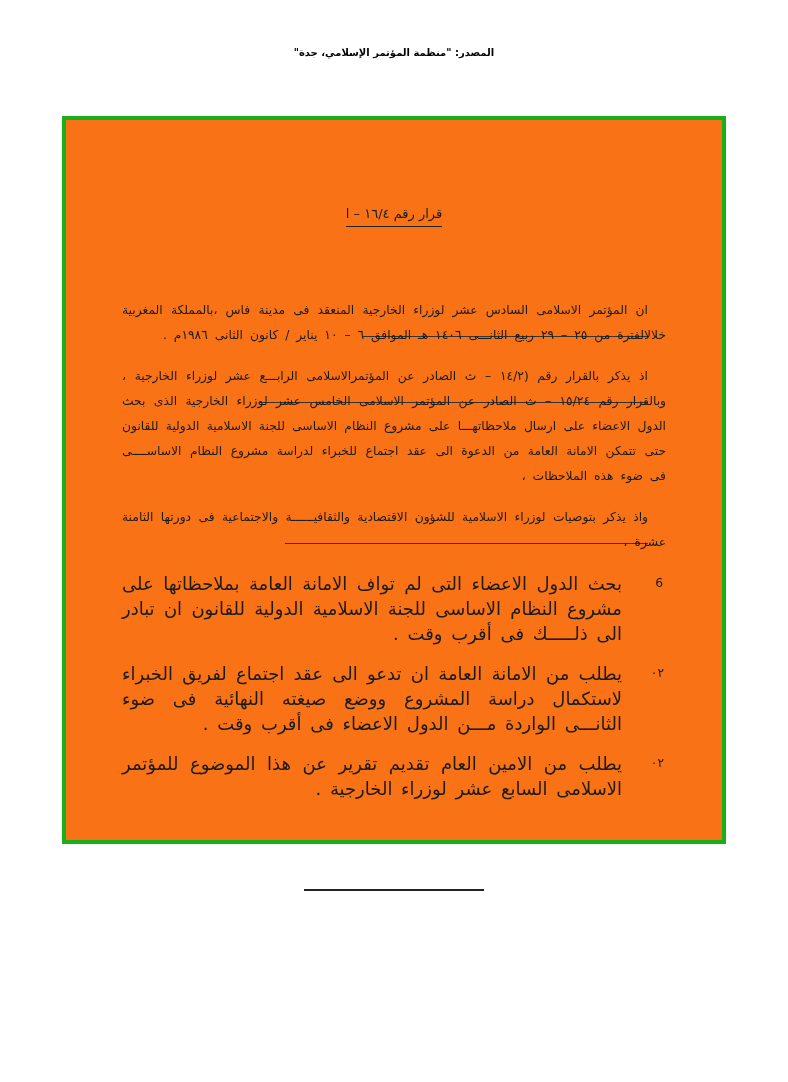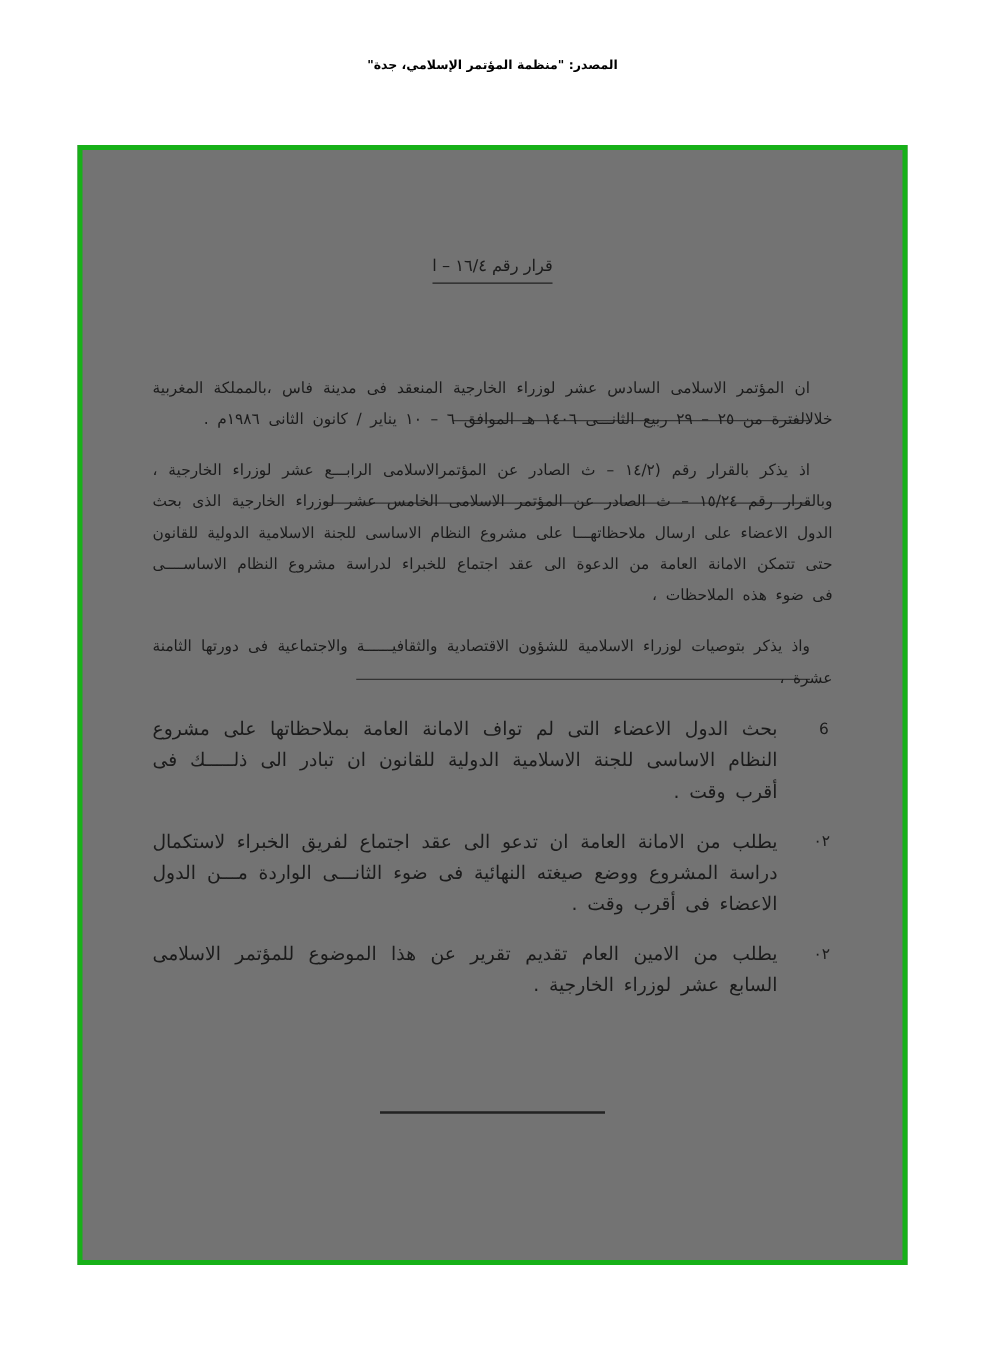--- a/index.html
+++ b/index.html
@@ -41,24 +41,24 @@
     direction: rtl;
     margin-top: 5px;
   }
 
   
   .page-frame {
     position: absolute;
     top: 116px;
     left: 62px;
     width: 664px;
-    height: 896px;
+    height: 728px;
     border: 4px solid #17b018;
     box-sizing: border-box;
-    background: #737373;
+    background: #f97316;
   }
 
   
   .scan {
     position: absolute;
     top: 0;
     left: 0;
     width: 100%;
     height: 100%;
     font-family: "DejaVu Sans", sans-serif;
@@ -115,21 +115,21 @@
   .numbered .num {
     flex: 0 0 42px;
     font-size: 12.3px;
     line-height: 25px;
     letter-spacing: 1px;
     text-align: right;
     padding-right: 2px;
   }
   .numbered .txt {
     flex: 1 1 auto;
-    font-size: 15px;
+    font-size: 18px;
     line-height: 25px;
     letter-spacing: 0.6px;
     word-spacing: 3px;
     text-align: justify;
   }
 
   .sign-rule {
     position: absolute;
     top: 756px;
     left: 0;

